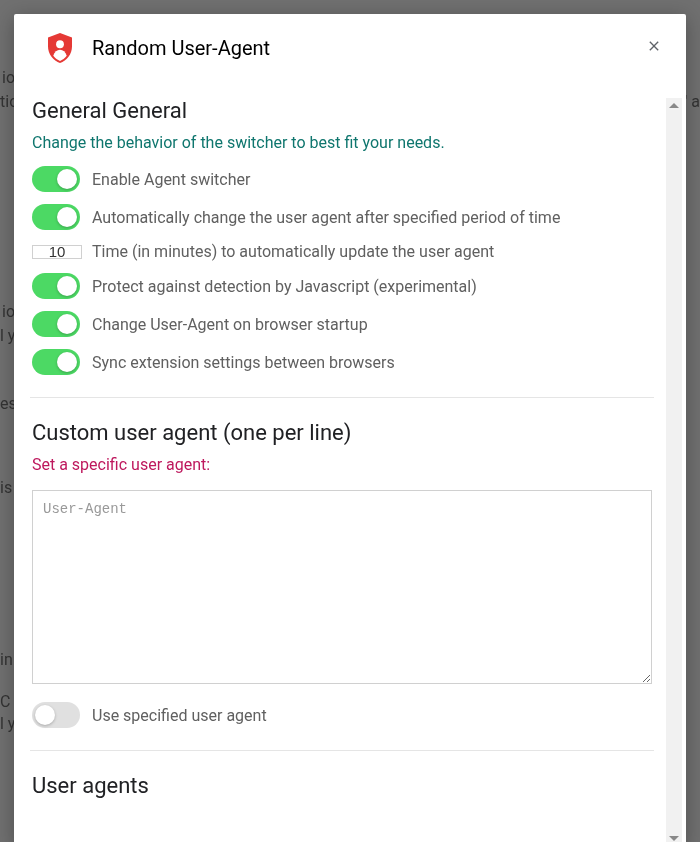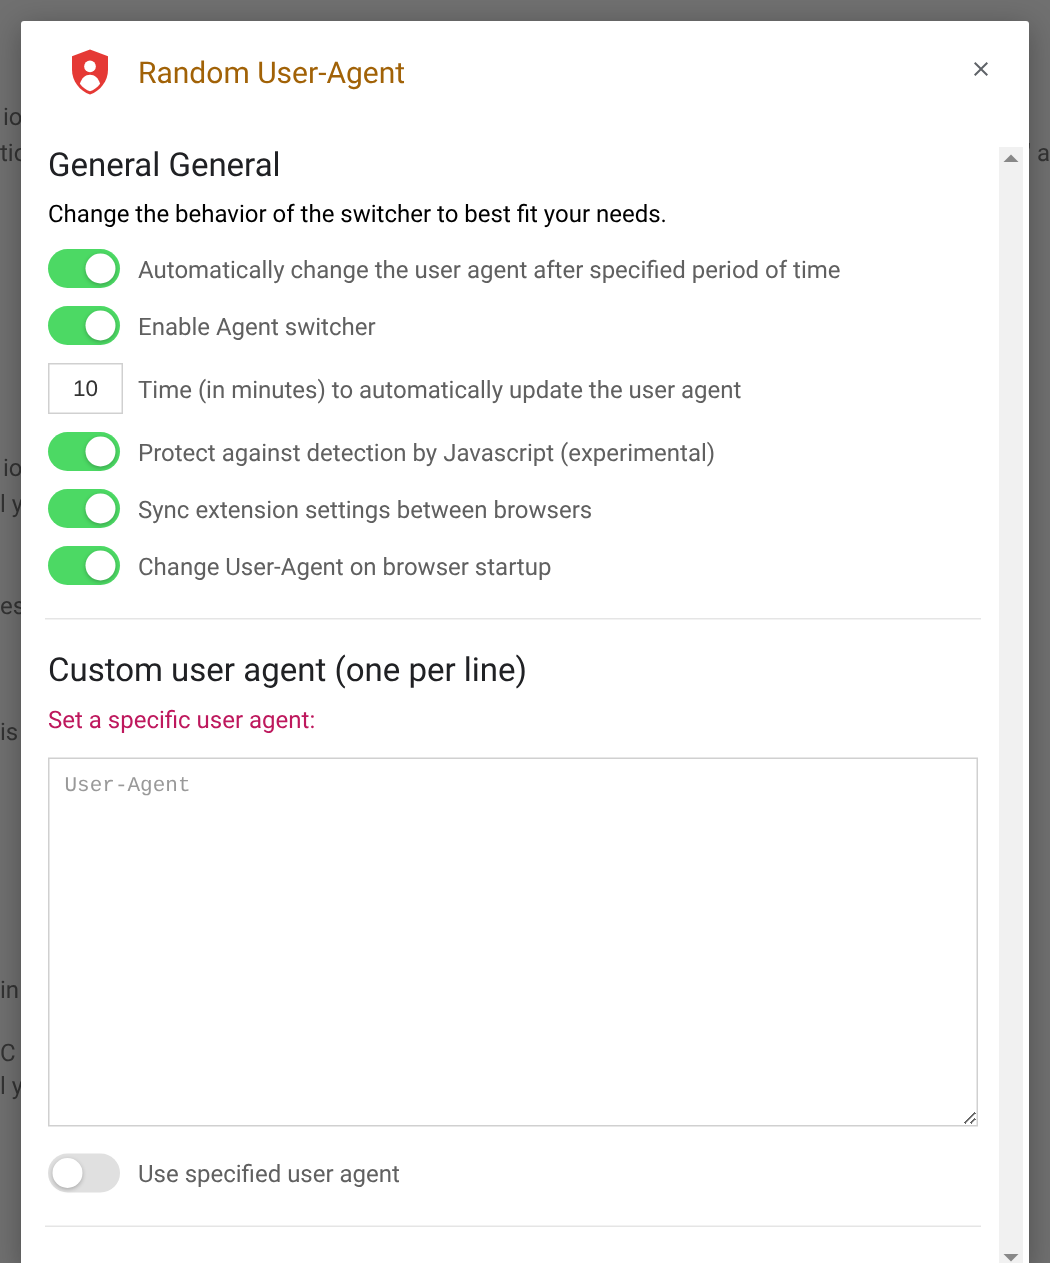--- a/index.html
+++ b/index.html
@@ -36,21 +36,21 @@
       position: relative;
     }
     .shield-icon {
       width: 36px;
       height: 36px;
       margin-right: 14px;
       flex-shrink: 0;
     }
     .modal-title {
       font-size: 20px;
-      color: #a16207;
+      color: #000000;
       font-weight: 400;
     }
     .close-btn {
       position: absolute;
       top: 16px;
       right: 16px;
       width: 32px;
       height: 32px;
       background: none;
       border: none;
@@ -75,21 +75,21 @@
       padding-left: 0px;
     }
     .section-title {
       font-size: 22px;
       color: #202124;
       font-weight: 400;
       margin-bottom: 10px;
     }
     .section-desc {
       font-size: 16px;
-      color: #000000;
+      color: #0f766e;
       margin-bottom: 14px;
     }
     .setting-row {
       display: flex;
       align-items: center;
       margin-bottom: 12px;
     }
     .toggle {
       position: relative;
       width: 48px;
@@ -111,36 +111,36 @@
       box-shadow: 0 1px 3px rgba(0,0,0,0.25);
     }
     .toggle.on .toggle-knob { right: 3px; }
     .toggle.off .toggle-knob { left: 3px; }
     .setting-label {
       font-size: 16px;
       color: #606060;
     }
     .num-input {
       width: 50px;
-      height: 34px;
+      height: 14px;
       border: 1px solid #d0d0d0;
       text-align: center;
       font-size: 15px;
       color: #333;
       margin-right: 10px;
       flex-shrink: 0;
     }
     .divider {
       border: none;
       border-top: 1px solid #e5e5e5;
       margin: 22px 0;
     }
     .textarea {
       width: 100%;
-      height: 246px;
+      height: 194px;
       border: 1px solid #d0d0d0;
       padding: 10px;
       font-family: "Courier New", monospace;
       font-size: 14px;
       color: #777;
       resize: both;
       margin-bottom: 14px;
       margin-top: 10px;
     }
     .textarea::placeholder { color: #999; }
@@ -212,54 +212,54 @@
     <div class="modal-body">
 
       <div class="section">
         <h2 class="section-title">General General</h2>
         <p class="section-desc">Change the behavior of the switcher to best fit your needs.</p>
 
         <div class="setting-row">
           <div class="toggle on">
               <div class="toggle-knob"></div>
             </div>
+          <span class="setting-label">Enable Agent switcher</span>
+        </div>
+
+        <div class="setting-row">
+          <div class="toggle on">
+              <div class="toggle-knob"></div>
+            </div>
           <span class="setting-label">Automatically change the user agent after specified period of time</span>
-        </div>
-
-        <div class="setting-row">
-          <div class="toggle on">
-              <div class="toggle-knob"></div>
-            </div>
-          <span class="setting-label">Enable Agent switcher</span>
         </div>
 
         <div class="setting-row">
           <input class="num-input" type="text" value="10" style="">
           <span class="setting-label">Time (in minutes) to automatically update the user agent</span>
         </div>
 
         <div class="setting-row">
           <div class="toggle on">
               <div class="toggle-knob"></div>
             </div>
           <span class="setting-label">Protect against detection by Javascript (experimental)</span>
         </div>
 
         <div class="setting-row">
           <div class="toggle on">
               <div class="toggle-knob"></div>
             </div>
+          <span class="setting-label">Change User-Agent on browser startup</span>
+        </div>
+
+        <div class="setting-row">
+          <div class="toggle on">
+              <div class="toggle-knob"></div>
+            </div>
           <span class="setting-label">Sync extension settings between browsers</span>
-        </div>
-
-        <div class="setting-row">
-          <div class="toggle on">
-              <div class="toggle-knob"></div>
-            </div>
-          <span class="setting-label">Change User-Agent on browser startup</span>
         </div>
       </div>
 
       <hr class="divider">
 
       <div class="section">
         <h2 class="section-title">Custom user agent (one per line)</h2>
         <p class="subsection-label">Set a specific user agent:</p>
         <textarea class="textarea" placeholder="User-Agent" style=""></textarea>
 

